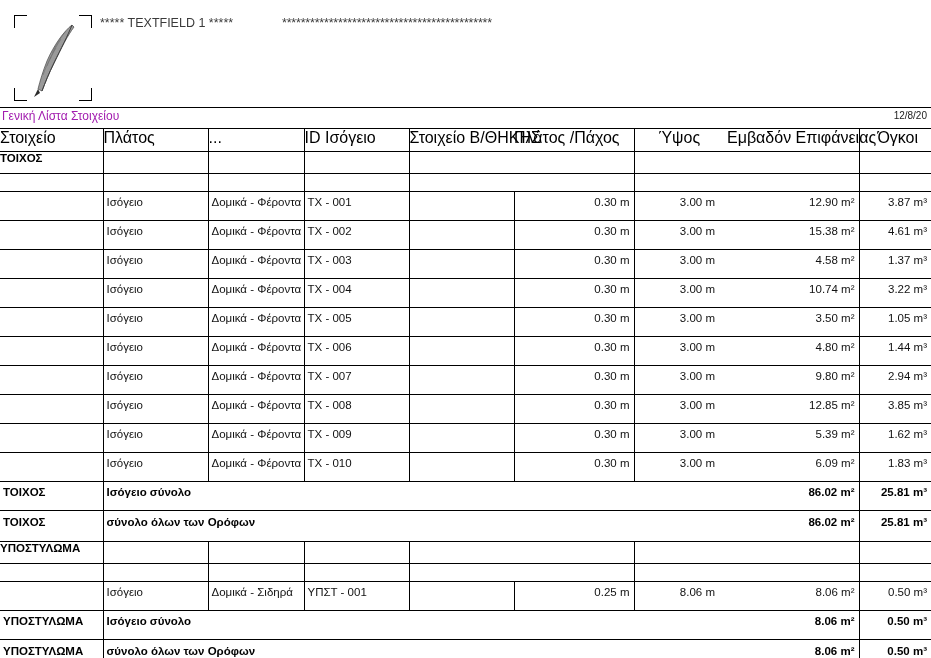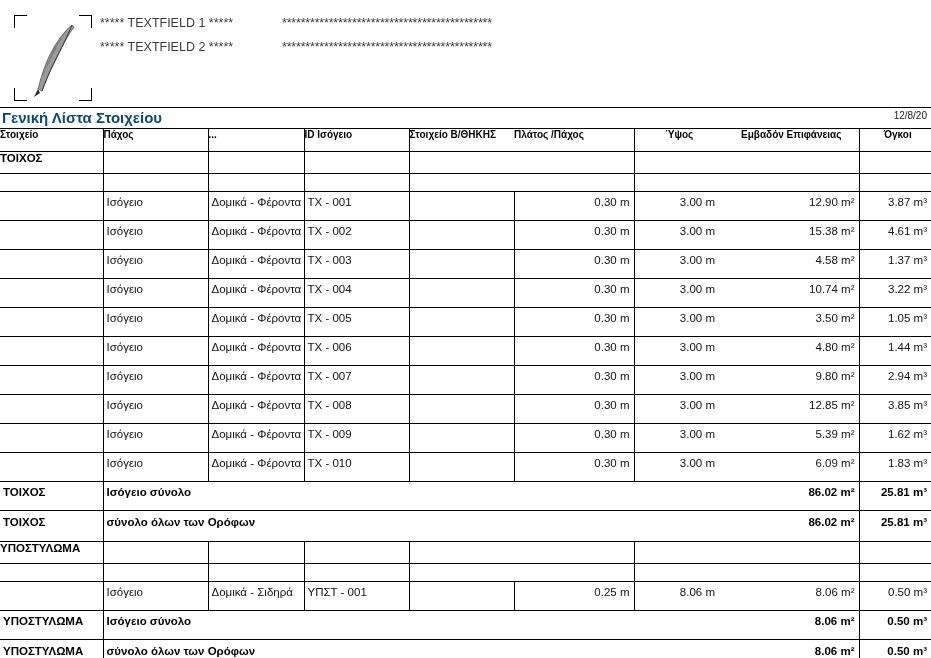--- a/index.html
+++ b/index.html
@@ -77,23 +77,23 @@
   .title-bar {
     position: relative;
     height: 20px;
     border-bottom: 1px solid #000;
     border-top: 1px solid #000;
   }
   .title-bar .doc-title {
     position: absolute;
     left: 2px;
     top: 1px;
-    font-size: 15px;
-    font-weight: bold;
-    color: #0c4a6e;
+    font-size: 12px;
+    font-weight: normal;
+    color: #a21caf;
   }
   .title-bar .doc-date {
     position: absolute;
     right: 4px;
     top: 2px;
     font-size: 10px;
     color: #1a1a1a;
   }
 
   
@@ -102,22 +102,22 @@
     border-collapse: collapse;
     table-layout: fixed;
     font-size: 11.5px;
   }
   table.listing td, table.listing th {
     padding: 0;
     vertical-align: top;
   }
   .hrow th {
     height: 22px;
-    font-weight: bold;
-    font-size: 10px;
+    font-weight: normal;
+    font-size: 16px;
     text-align: left;
     border-bottom: 1px solid #000;
     padding-left: 3px;
     padding-top: 2px;
     white-space: nowrap;
     color: #000;
   }
   .hrow th.num {
     text-align: center;
     padding-right: 3px;
@@ -202,23 +202,20 @@
         <path d="M28 27 C25 32 21 39 19 45" fill="none" stroke="#6d6d6d" stroke-width="0.6"></path>
         <path d="M23 36 C20 42 17 48 15 54" fill="none" stroke="#6d6d6d" stroke-width="0.6"></path>
         <path d="M10 68 L6 76 L12 72 Z" fill="#2a2a2a"></path>
       </svg>
     </div>
 
     <div class="textfields">
       <div class="tf-row">
         <span class="tf-label">***** TEXTFIELD 1 *****</span><span class="tf-stars">*********************************************</span>
       </div>
-      <div class="tf-row">
-        <span class="tf-label">***** TEXTFIELD 2 *****</span><span class="tf-stars">*********************************************</span>
-      </div>
     </div>
   </div>
 
   <div class="title-bar">
     <span class="doc-title">Γενική Λίστα Στοιχείου</span>
     <span class="doc-date">12/8/20</span>
   </div>
 
   <table class="listing">
     <colgroup>
@@ -228,21 +225,21 @@
       <col style="width:105px">
       <col style="width:105px">
       <col style="width:120px">
       <col style="width:85px">
       <col style="width:140px">
       <col style="width:72px">
     </colgroup>
     <thead>
       <tr class="hrow">
         <th>Στοιχείο</th>
-        <th class="vline">Πάχος</th>
+        <th class="vline">Πλάτος</th>
         <th class="vline">...</th>
         <th class="vline">ID Ισόγειο</th>
         <th class="vline">Στοιχείο Β/ΘΗΚΗΣ</th>
         <th>Πλάτος /Πάχος</th>
         <th class="vline num">Ύψος</th>
         <th class="num">Εμβαδόν Επιφάνειας</th>
         <th class="vline num">Όγκοι</th>
       </tr>
     </thead>
     <tbody>

